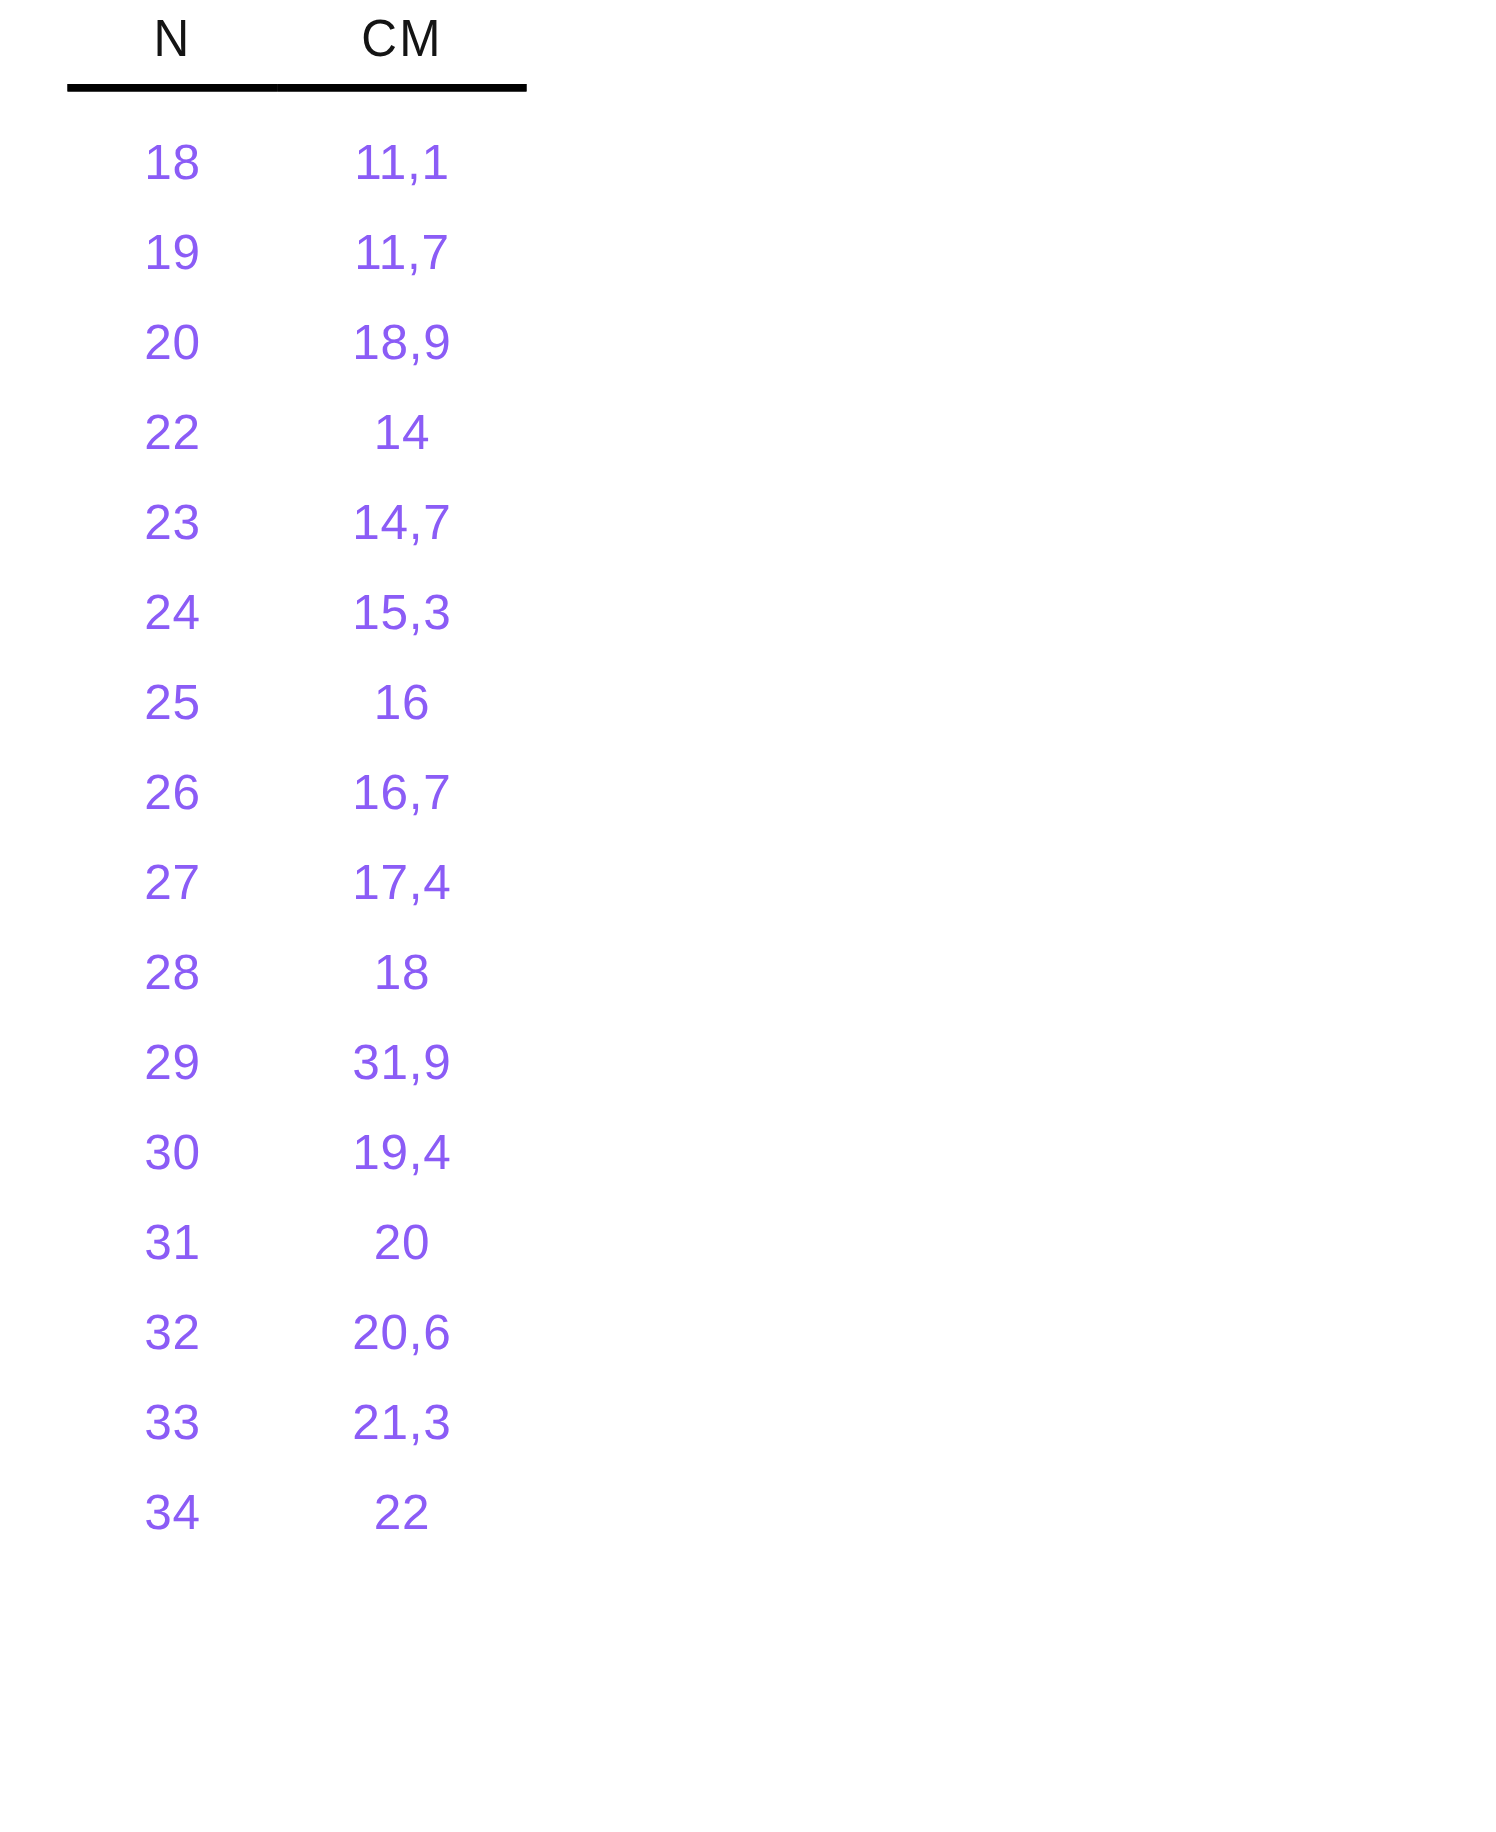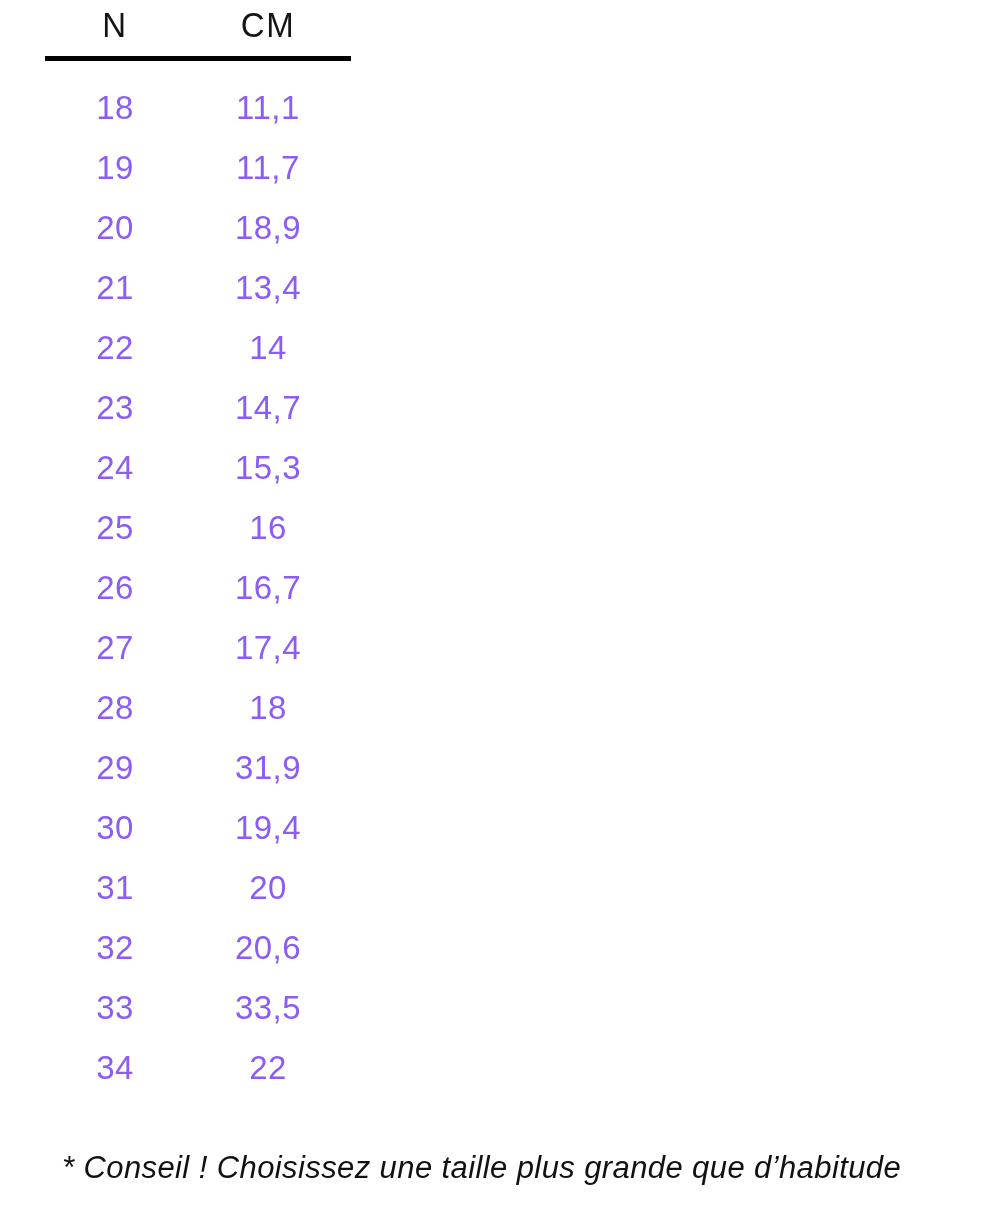--- a/index.html
+++ b/index.html
@@ -115,24 +115,20 @@
         </tr>
         <tr>
           <td class="cell-n">19</td>
           <td class="cell-cm">11,7</td>
         </tr>
         <tr>
           <td class="cell-n">20</td>
           <td class="cell-cm">18,9</td>
         </tr>
         <tr>
-          <td class="cell-n">21</td>
-          <td class="cell-cm">13,4</td>
-        </tr>
-        <tr>
           <td class="cell-n">22</td>
           <td class="cell-cm">14</td>
         </tr>
         <tr>
           <td class="cell-n">23</td>
           <td class="cell-cm">14,7</td>
         </tr>
         <tr>
           <td class="cell-n">24</td>
           <td class="cell-cm">15,3</td>
@@ -164,25 +160,24 @@
         <tr>
           <td class="cell-n">31</td>
           <td class="cell-cm">20</td>
         </tr>
         <tr>
           <td class="cell-n">32</td>
           <td class="cell-cm">20,6</td>
         </tr>
         <tr>
           <td class="cell-n">33</td>
-          <td class="cell-cm">33,5</td>
+          <td class="cell-cm">21,3</td>
         </tr>
         <tr>
           <td class="cell-n">34</td>
           <td class="cell-cm">22</td>
         </tr>
       </tbody>
     </table>
   </div>
 
-  <div class="footnote">* Conseil ! Choisissez une taille plus grande que d’habitude</div>
 
 </div>
 
 </body></html>

